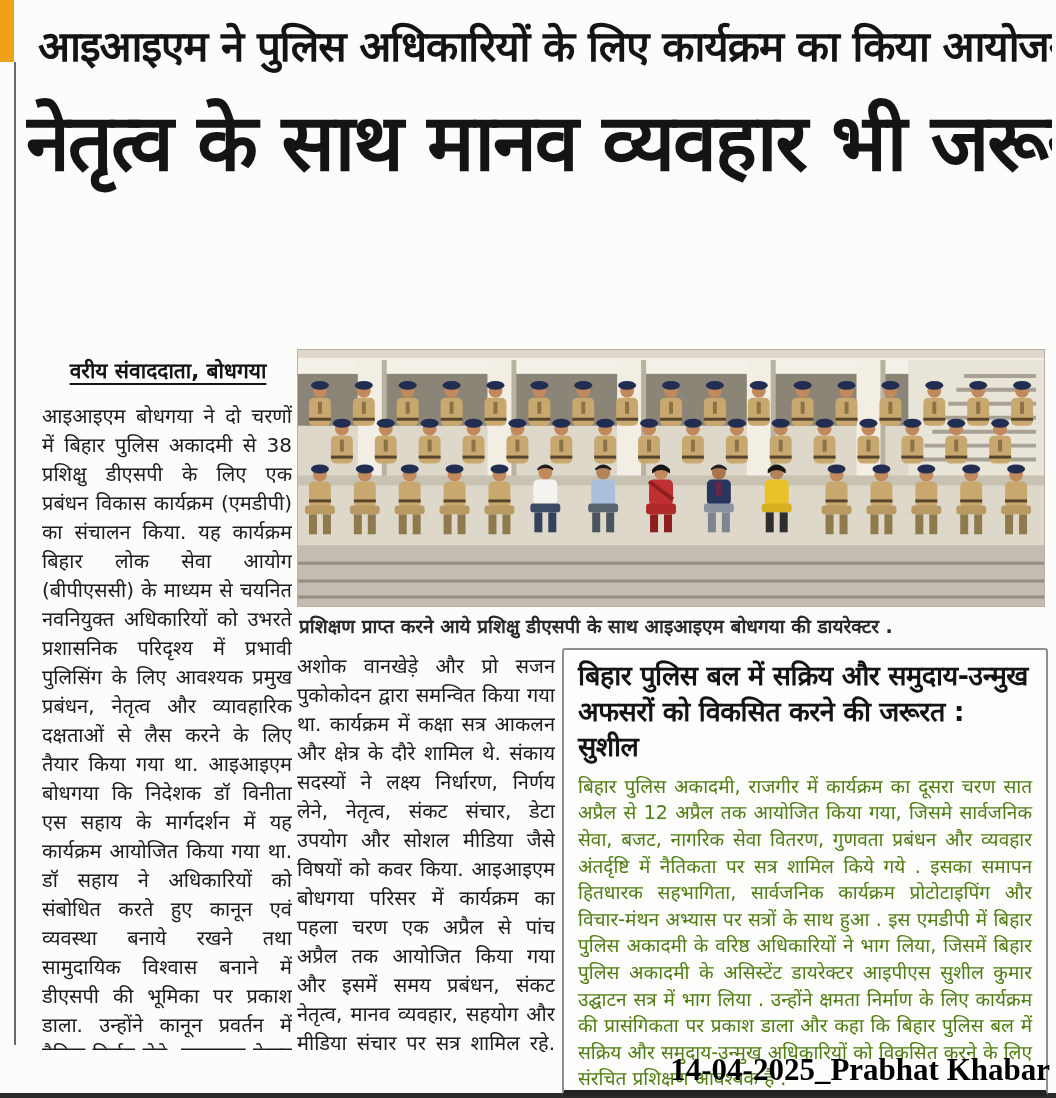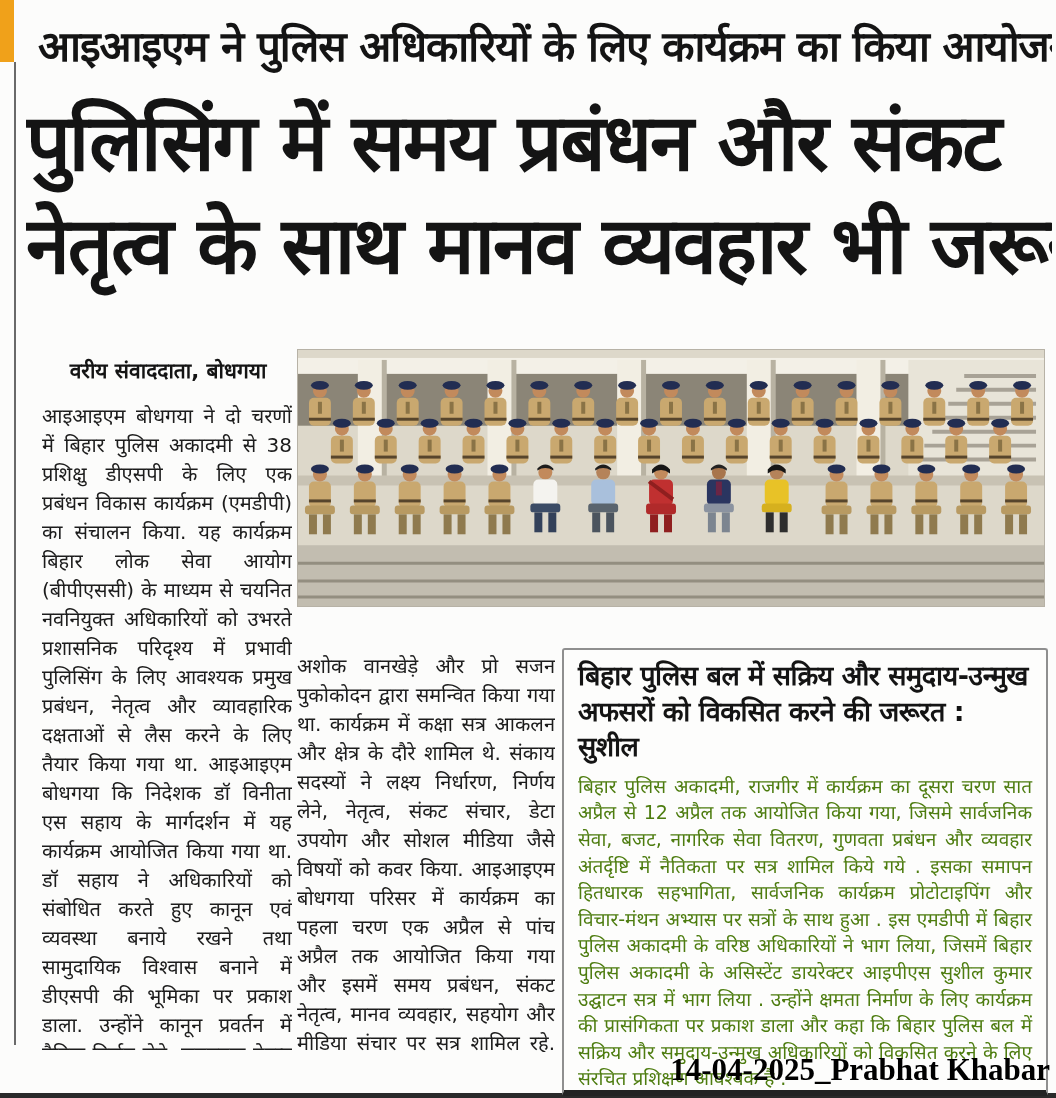--- a/index.html
+++ b/index.html
@@ -15,21 +15,21 @@
   .kicker{
     position:absolute;left:38px;top:16px;width:1014px;
     font-size:42px;font-weight:800;letter-spacing:-1px;white-space:nowrap;overflow:hidden;
   }
   .headline{position:absolute;left:26px;top:92px;width:1026px;line-height:1.3;
     font-size:79px;font-weight:800;letter-spacing:-2px;}
   .headline .hl-line{white-space:nowrap;overflow:hidden;}
 
   .byline{
     position:absolute;left:42px;top:356px;width:252px;text-align:center;
-    font-size:21px;font-weight:700;text-underline-offset:5px;
+    font-size:21px;font-weight:700;text-decoration:underline;text-underline-offset:5px;
   }
   .col{
     font-size:20px;line-height:1.45;text-align:justify;color:#1c1c1c;
   }
   .col-left{position:absolute;left:42px;top:402px;width:250px;height:648px;overflow:hidden;}
   .col-mid{position:absolute;left:297px;top:652px;width:258px;height:400px;overflow:hidden;}
 
   .photo-frame{
     position:absolute;left:297px;top:349px;width:748px;height:258px;
     border:1px solid #b7b2a6;box-sizing:border-box;background:#ddd8cc;
@@ -59,21 +59,20 @@
 
 <div class="page">
 
   <div class="accent-bar"></div>
   <div class="left-rule"></div>
   <div class="bottom-rule"></div>
 
   <div class="kicker">आइआइएम ने पुलिस अधिकारियों के लिए कार्यक्रम का किया आयोजन</div>
 
   <div class="headline">
-    <div class="hl-line">पुलिसिंग में समय प्रबंधन और संकट</div>
     <div class="hl-line">नेतृत्व के साथ मानव व्यवहार भी जरूरी</div>
   </div>
 
   <div class="byline">वरीय संवाददाता, बोधगया</div>
 
   <div class="col col-left">आइआइएम बोधगया ने दो चरणों में बिहार पुलिस अकादमी से 38 प्रशिक्षु डीएसपी के लिए एक प्रबंधन विकास कार्यक्रम (एमडीपी) का संचालन किया. यह कार्यक्रम बिहार लोक सेवा आयोग (बीपीएससी) के माध्यम से चयनित नवनियुक्त अधिकारियों को उभरते प्रशासनिक परिदृश्य में प्रभावी पुलिसिंग के लिए आवश्यक प्रमुख प्रबंधन, नेतृत्व और व्यावहारिक दक्षताओं से लैस करने के लिए तैयार किया गया था. आइआइएम बोधगया कि निदेशक डॉ विनीता एस सहाय के मार्गदर्शन में यह कार्यक्रम आयोजित किया गया था. डॉ सहाय ने अधिकारियों को संबोधित करते हुए कानून एवं व्यवस्था बनाये रखने तथा सामुदायिक विश्वास बनाने में डीएसपी की भूमिका पर प्रकाश डाला. उन्होंने कानून प्रवर्तन में नैतिक निर्णय लेने, समयबद्ध नेतृत्व और अंतर विभागीय समन्वय के बढ़ते महत्व पर बात की. यह एमडीपी एग्जीक्यूटिव एजुकेशन एवं कंसल्टेंसी के चेयरपर्सन, डॉ अमित श्रीवास्तव की निगरानी में आयोजित डॉ विशाल</div>
 
   <div class="photo-frame">
     <svg viewBox="0 0 748 257" preserveAspectRatio="none">
       <defs>
@@ -218,20 +217,21 @@
       <g>
         <use href="#c-white" x="228" y="110"></use>
         <use href="#c-blue" x="286" y="110"></use>
         <use href="#c-red" x="344" y="110"></use>
         <use href="#c-navy" x="402" y="110"></use>
         <use href="#c-yellow" x="460" y="110"></use>
       </g>
     </svg>
   </div>
 
+  <div class="photo-caption">प्रशिक्षण प्राप्त करने आये प्रशिक्षु डीएसपी के साथ आइआइएम बोधगया की डायरेक्टर .</div>
 
   <div class="col col-mid">अशोक वानखेड़े और प्रो सजन पुकोकोदन द्वारा समन्वित किया गया था. कार्यक्रम में कक्षा सत्र आकलन और क्षेत्र के दौरे शामिल थे. संकाय सदस्यों ने लक्ष्य निर्धारण, निर्णय लेने, नेतृत्व, संकट संचार, डेटा उपयोग और सोशल मीडिया जैसे विषयों को कवर किया. आइआइएम बोधगया परिसर में कार्यक्रम का पहला चरण एक अप्रैल से पांच अप्रैल तक आयोजित किया गया और इसमें समय प्रबंधन, संकट नेतृत्व, मानव व्यवहार, सहयोग और मीडिया संचार पर सत्र शामिल रहे. अधिकारियों ने विष्णुपद मंदिर और महाबोधि मंदिर का भी दौरा किया.</div>
 
   <div class="side-box">
     <div class="box-headline">बिहार पुलिस बल में सक्रिय और समुदाय-उन्मुख अफसरों को विकसित करने की जरूरत : सुशील</div>
     <div class="box-body">बिहार पुलिस अकादमी, राजगीर में कार्यक्रम का दूसरा चरण सात अप्रैल से 12 अप्रैल तक आयोजित किया गया, जिसमे सार्वजनिक सेवा, बजट, नागरिक सेवा वितरण, गुणवता प्रबंधन और व्यवहार अंतर्दृष्टि में नैतिकता पर सत्र शामिल किये गये . इसका समापन हितधारक सहभागिता, सार्वजनिक कार्यक्रम प्रोटोटाइपिंग और विचार-मंथन अभ्यास पर सत्रों के साथ हुआ . इस एमडीपी में बिहार पुलिस अकादमी के वरिष्ठ अधिकारियों ने भाग लिया, जिसमें बिहार पुलिस अकादमी के असिस्टेंट डायरेक्टर आइपीएस सुशील कुमार उद्घाटन सत्र में भाग लिया . उन्होंने क्षमता निर्माण के लिए कार्यक्रम की प्रासंगिकता पर प्रकाश डाला और कहा कि बिहार पुलिस बल में सक्रिय और समुदाय-उन्मुख अधिकारियों को विकसित करने के लिए संरचित प्रशिक्षण आवश्यक है .</div>
   </div>
 
   <div class="footer-credit">14-04-2025_Prabhat Khabar</div>
 

